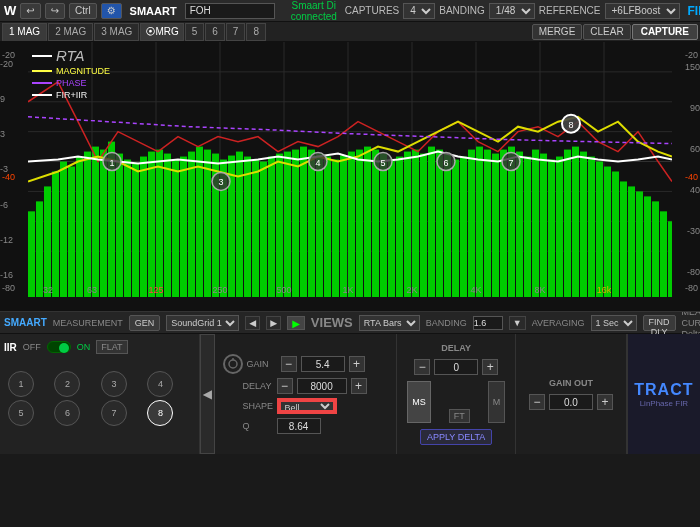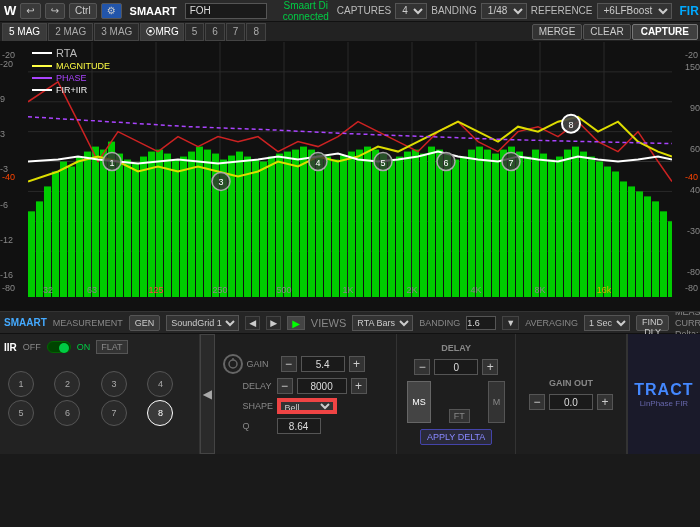--- a/index.html
+++ b/index.html
@@ -80,55 +80,55 @@
 </head>
 <body>
 
 <div class="top-bar">
   <span style="color:#fff;font-size:13px;font-weight:bold;">W</span>
   <button class="top-btn">↩</button>
   <button class="top-btn">↪</button>
   <button class="top-btn">Ctrl</button>
   <button class="top-btn blue">⚙</button>
   <span class="smaart-label">SMAART</span>
-  <input class="input-field" style="width: 82px; height: 16px; font-size: 10px;" value="FOH" placeholder="FOH">
+  <input class="input-field" style="width: 90px; height: 16px; font-size: 10px;" value="FOH" placeholder="FOH">
   <span class="spacer"></span>
   <span class="status-text">Smaart Di connected</span>
   <span class="spacer"></span>
   <span class="captures-label">CAPTURES</span>
   <select class="select-small"><option>4</option></select>
   <span class="banding-label">BANDING</span>
   <select class="select-small"><option>1/48</option></select>
   <span class="reference-label">REFERENCE</span>
   <select class="select-small"><option>+6LFBoost</option></select>
   <span class="fir-label">FIR</span>
 
 </div>
 
 <div class="third-bar">
-  <div class="mag-tab active">5 MAG</div>
+  <div class="mag-tab active">1 MAG</div>
   <div class="mag-tab">2 MAG</div>
   <div class="mag-tab">3 MAG</div>
   <div class="mrg-tab active">⦿MRG</div>
   <div class="num-tab">5</div>
   <div class="num-tab">6</div>
   <div class="num-tab">7</div>
   <div class="num-tab">8</div>
   <div style="flex:1;"></div>
   <button class="tab-btn">MERGE</button>
   <button class="tab-btn">CLEAR</button>
   <button class="capture-btn">CAPTURE</button>
 </div>
 
 <div class="main-display">
 
   <div class="legend">
     <div class="legend-item">
       <div class="legend-line white"></div>
-      <span style="color:#bbb;font-size:11px;">RTA</span>
+      <span style="color:#bbb;font-size:15px;font-style:italic;">RTA</span>
     </div>
     <div class="legend-item">
       <div class="legend-line white" style="background:#ffff44;"></div>
       <span style="color:#ffff44;font-size:9px;">MAGNITUDE</span>
     </div>
     <div class="legend-item">
       <div class="legend-line" style="background:#aa44ff;"></div>
       <span style="color:#aa44ff;font-size:9px;">PHASE</span>
     </div>
     <div class="legend-item">
@@ -318,21 +318,21 @@
 </div>
 
 <div class="bottom-controls">
   <span style="color:#44aaff;font-size:10px;font-weight:bold;">SMAART</span>
   <span style="color:#888;font-size:9px;">MEASUREMENT</span>
   <button class="gen-btn">GEN</button>
   <select class="views-select" style="font-size:9px;height:16px;"><option>SoundGrid 1</option></select>
   <button class="control-btn">◀</button>
   <button class="control-btn">▶</button>
   <button class="play-btn">▶</button>
-  <span style="color:#888;font-size:11px;">VIEWS</span>
+  <span style="color:#888;font-size:13px;font-weight:bold;">VIEWS</span>
   <select class="views-select" style="font-size:9px;height:16px;"><option>RTA Bars</option></select>
   <span style="color:#888;font-size:9px;">BANDING</span>
   <input class="avg-input" value="1.6" style="">
   <button class="control-btn">▼</button>
   <span style="color:#888;font-size:9px;">AVERAGING</span>
   <select class="views-select" style="font-size:9px;height:16px;"><option>1 Sec</option></select>
   <button class="find-dly-btn">FIND DLY</button>
   <div style="display:flex;flex-direction:column;margin-left:auto;font-size:9px;gap:1px;">
     <div style="display:flex;gap:4px;">
       <span style="color:#888;">MEASURED:</span>

